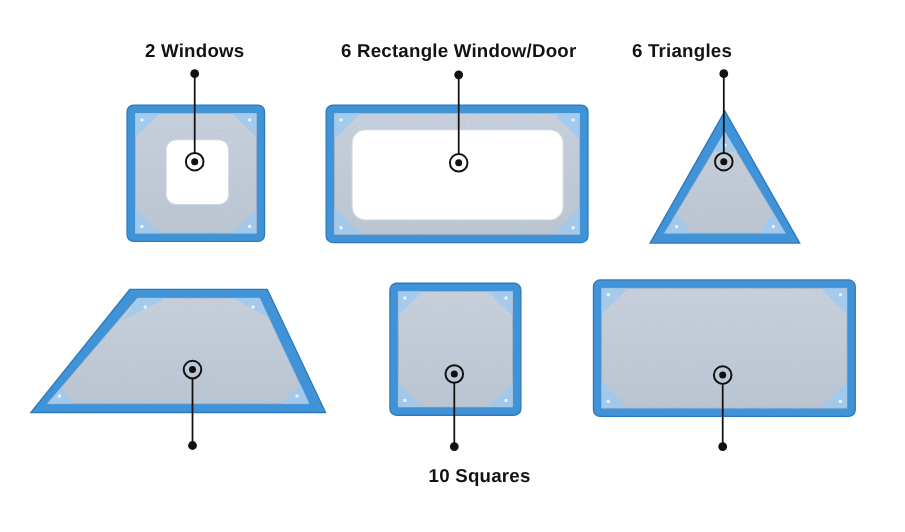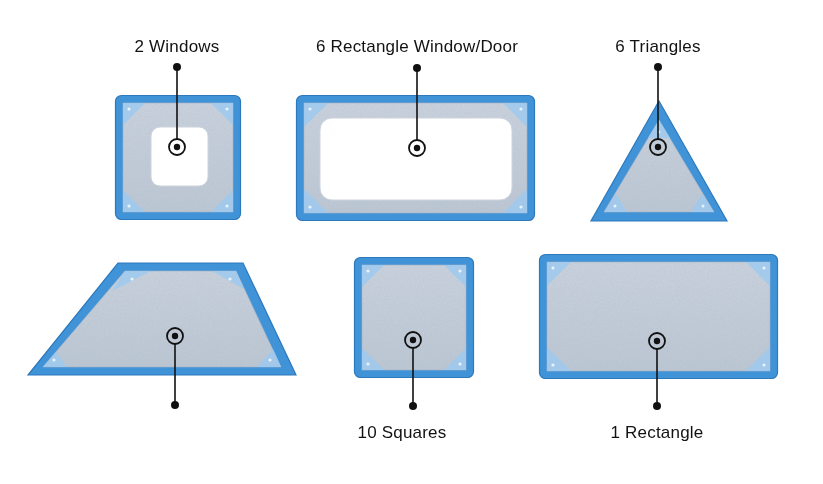--- a/index.html
+++ b/index.html
@@ -3,21 +3,21 @@
 <meta charset="utf-8">
 <style>
   html,body{margin:0;padding:0;background:#fff;}
   .stage{
     position:relative;width:823px;height:484px;background:#ffffff;
     font-family:"Liberation Sans",sans-serif;overflow:hidden;
   }
   .stage svg{position:absolute;left:0;top:0;}
   .lbl{
     position:absolute;transform:translateX(-50%);
-    font-weight:400;font-size:17px;line-height:1.1;
+    font-weight:700;font-size:17px;line-height:1.1;
     color:var(--text,#121212);letter-spacing:.2px;white-space:nowrap;
   }
   .frame{fill:var(--tile-frame,#4193d8);stroke:var(--tile-frame-edge,#2c79bd);stroke-width:1.2;}
   .panel{fill:url(#panelGrad);stroke:#a3b2c4;stroke-width:.6;}
   .brace{fill:var(--corner-brace,#9dc9ee);opacity:.85;}
   .rivet{fill:#ecf4fb;opacity:.95;}
   .hole{fill:var(--hole-white,#ffffff);stroke:#ccd4dd;stroke-width:1;}
   .noise{opacity:.45;}
   .callout-line{stroke:var(--callout,#111111);stroke-width:1.6;}
   .callout-dot{fill:var(--callout,#111111);}
@@ -170,16 +170,15 @@
     <g>
       <circle class="callout-ring" cx="657" cy="341" r="8"></circle>
       <circle class="callout-dot" cx="657" cy="341" r="3.2"></circle>
       <line class="callout-line" x1="657" y1="349" x2="657" y2="403"></line>
       <circle class="callout-dot" cx="657" cy="406" r="4"></circle>
     </g>
   </svg>
 
   <div class="lbl" style="left:177px;top:38px">2 Windows</div>
   <div class="lbl" style="left:417px;top:38px">6 Rectangle Window/Door</div>
-  <div class="lbl" style="left:658px;top:38px">6 Triangles</div>
-  <div class="lbl" style="left:402px;top:424px">10 Squares</div>
-  <div class="lbl" style="left:657px;top:424px">1 Rectangle</div>
+  <div class="lbl" style="left:620px;top:38px">6 Triangles</div>
+  <div class="lbl" style="left:436px;top:424px">10 Squares</div>
 </div>
 
 </body></html>

